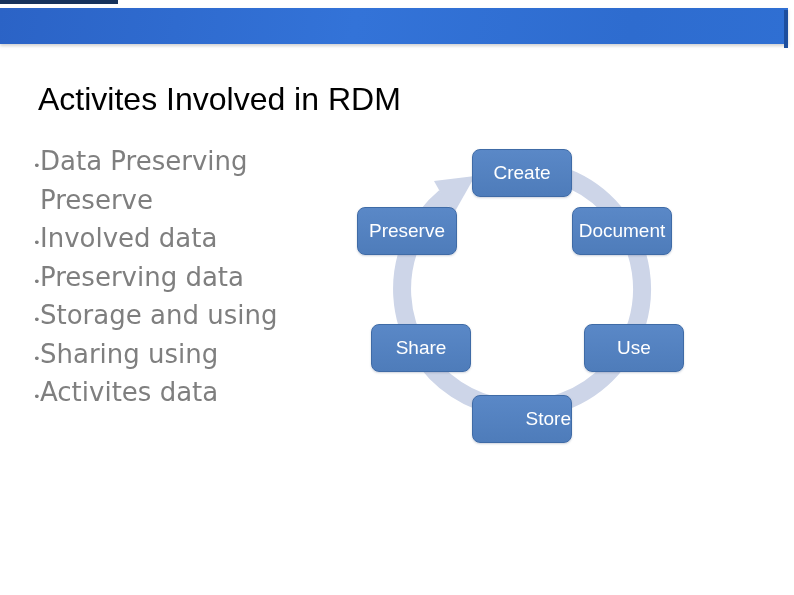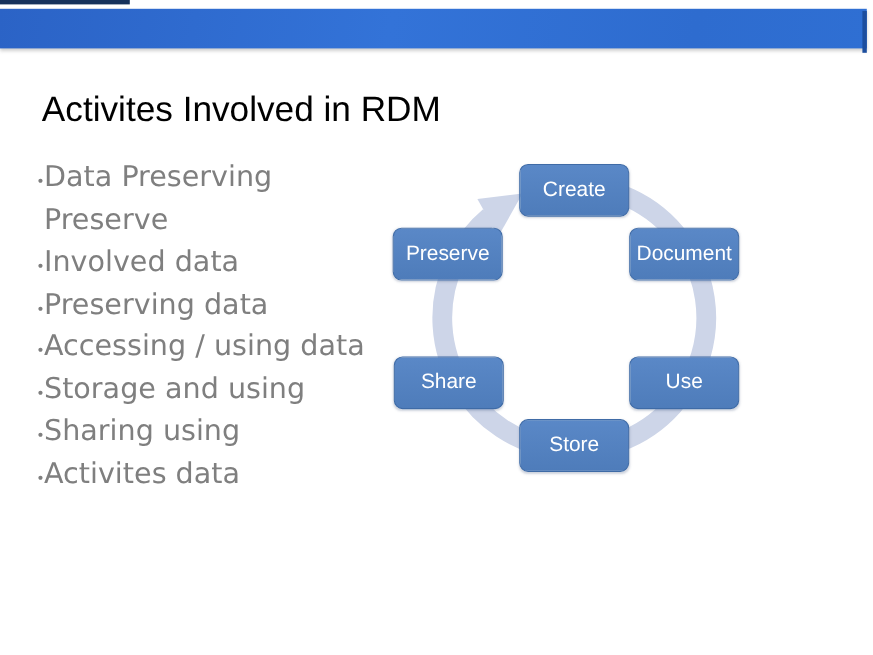--- a/index.html
+++ b/index.html
@@ -62,42 +62,41 @@
     border:1px solid #3f6ba6;
     box-shadow:0 1px 2px rgba(60,80,120,.25);
     color:#ffffff;
     display:flex; align-items:center; justify-content:center;
     font-size:19px; font-family:"Liberation Sans", sans-serif;
     box-sizing:border-box;
   }
   .node-create   { left:122px; top:34px;  }
   .node-document { left:222px; top:92px;  }
   .node-preserve { left:7px;  top:92px;  }
-  .node-use      { left:222px; top:209px; }
-  .node-share    { left:8px;  top:209px; }
-  .node-store    { left:122px; top:266px; }
+  .node-use      { left:234px; top:209px; }
+  .node-share    { left:21px;  top:209px; }
+  .node-store    { left:122px; top:280px;justify-content:flex-end; }
 </style>
 </head>
 <body>
 
 <div class="slide">
 
   <div class="top-navy-sliver"></div>
   <div class="top-bar">
     <div class="top-bar-edge"></div>
   </div>
 
   <div class="title">Activites Involved in RDM</div>
 
   <div class="bullets">
     <div class="bullet-line"><span class="bullet-dot">•</span><span>Data Preserving</span></div>
     <div class="bullet-line"><span class="bullet-dot"></span><span>Preserve</span></div>
     <div class="bullet-line"><span class="bullet-dot">•</span><span>Involved data</span></div>
     <div class="bullet-line"><span class="bullet-dot">•</span><span>Preserving data</span></div>
-    <div class="bullet-line"><span class="bullet-dot">•</span><span>Accessing / using data</span></div>
     <div class="bullet-line"><span class="bullet-dot">•</span><span>Storage and using</span></div>
     <div class="bullet-line"><span class="bullet-dot">•</span><span>Sharing using</span></div>
     <div class="bullet-line"><span class="bullet-dot">•</span><span>Activites data</span></div>
   </div>
 
   <div class="diagram">
     <svg class="ring-svg" width="340" height="330" viewBox="0 0 340 330">
 
       <path d="M 172 54 A 120 120 0 1 1 94.9 82.1" fill="none" stroke="#cdd5e8" stroke-width="18"></path>
 

